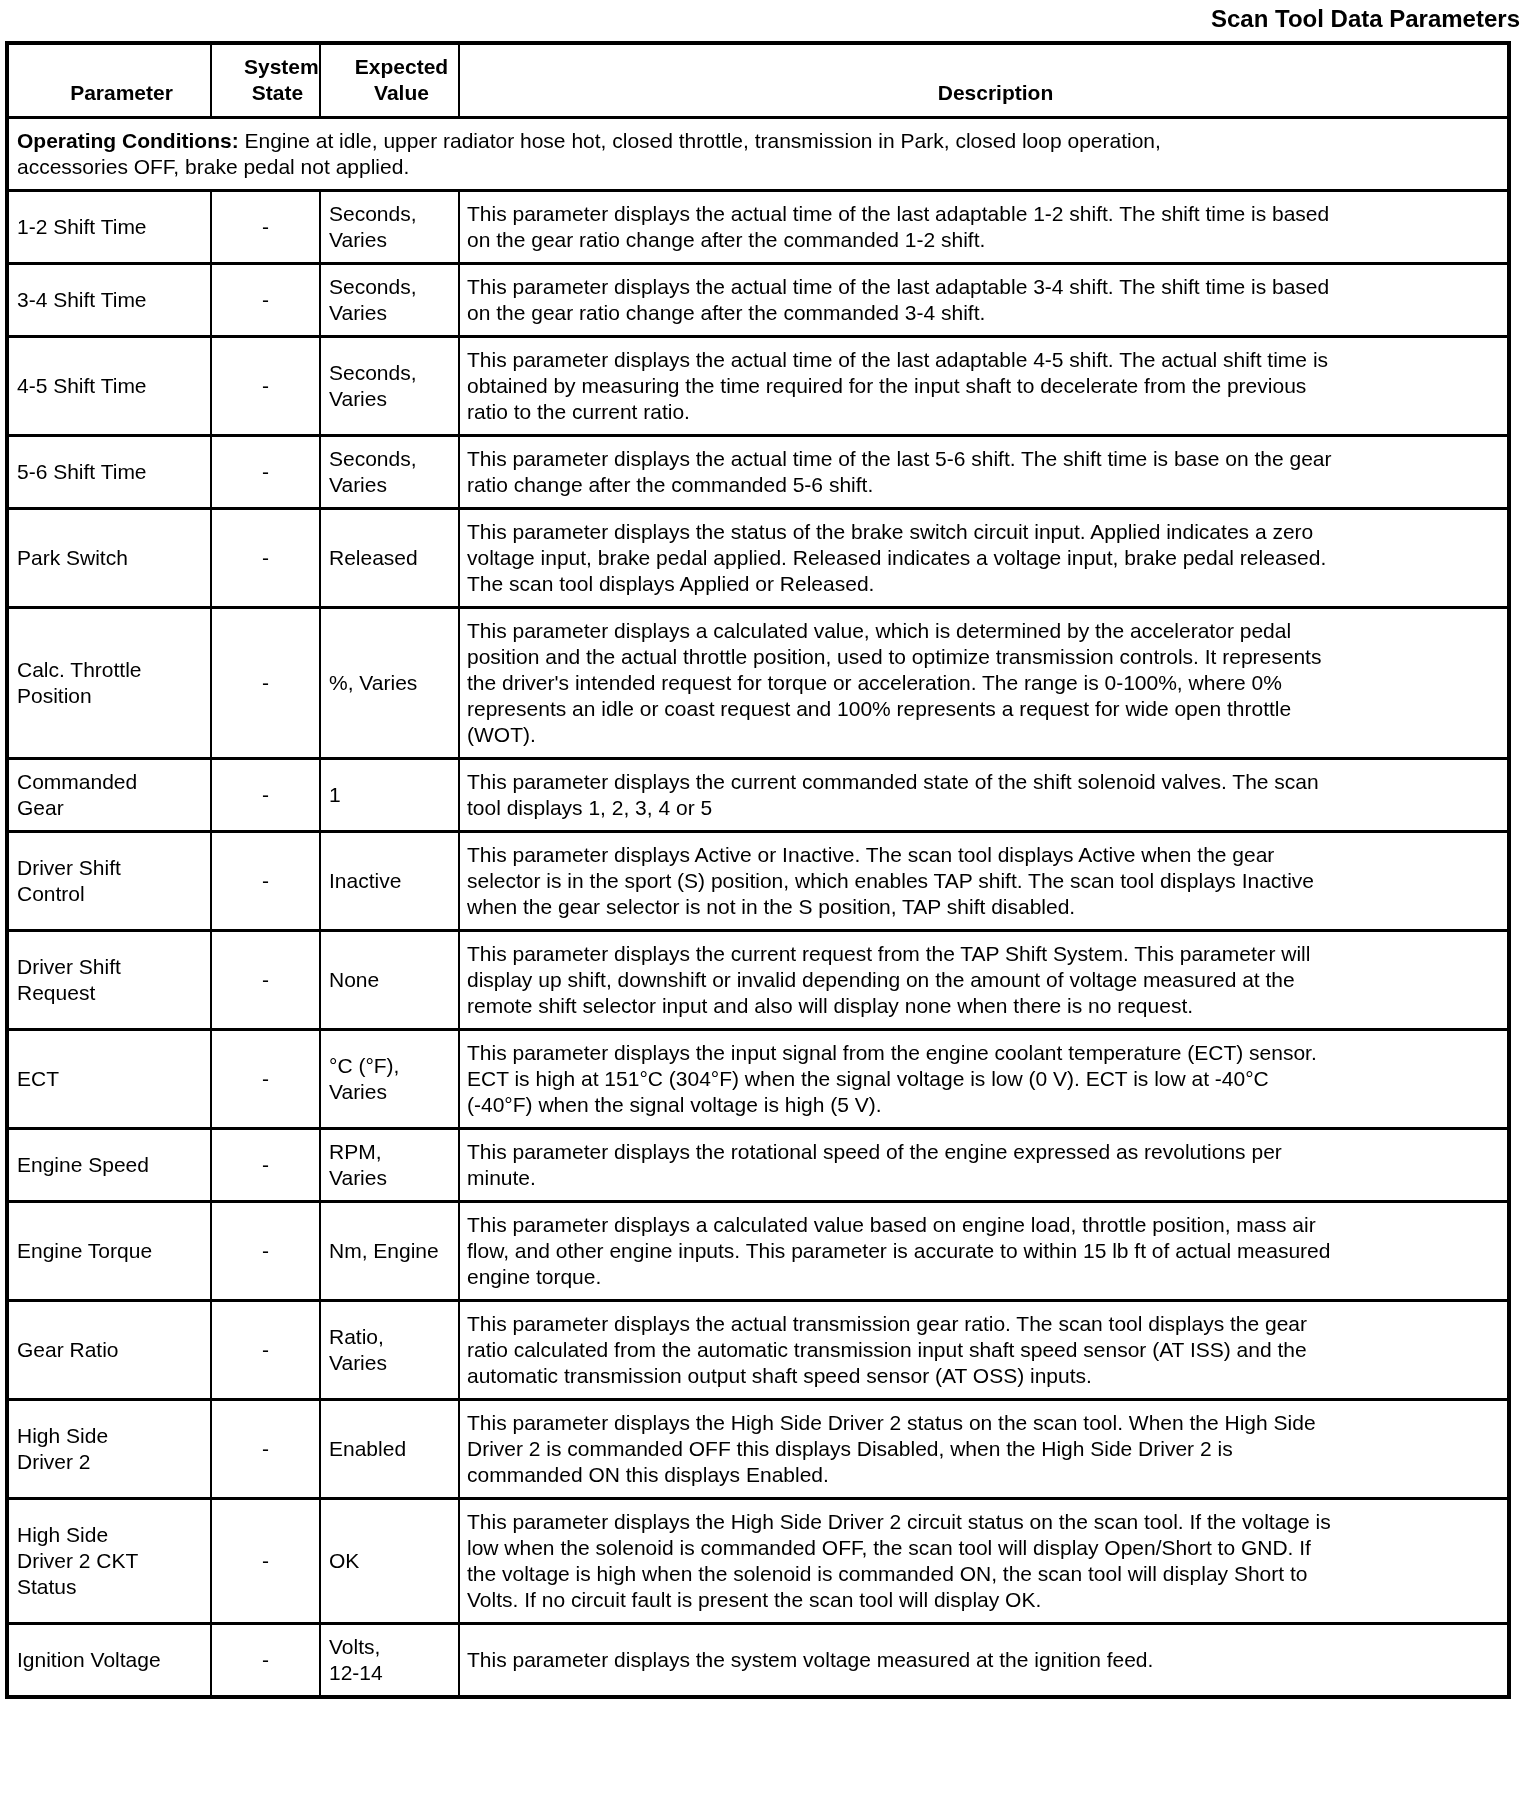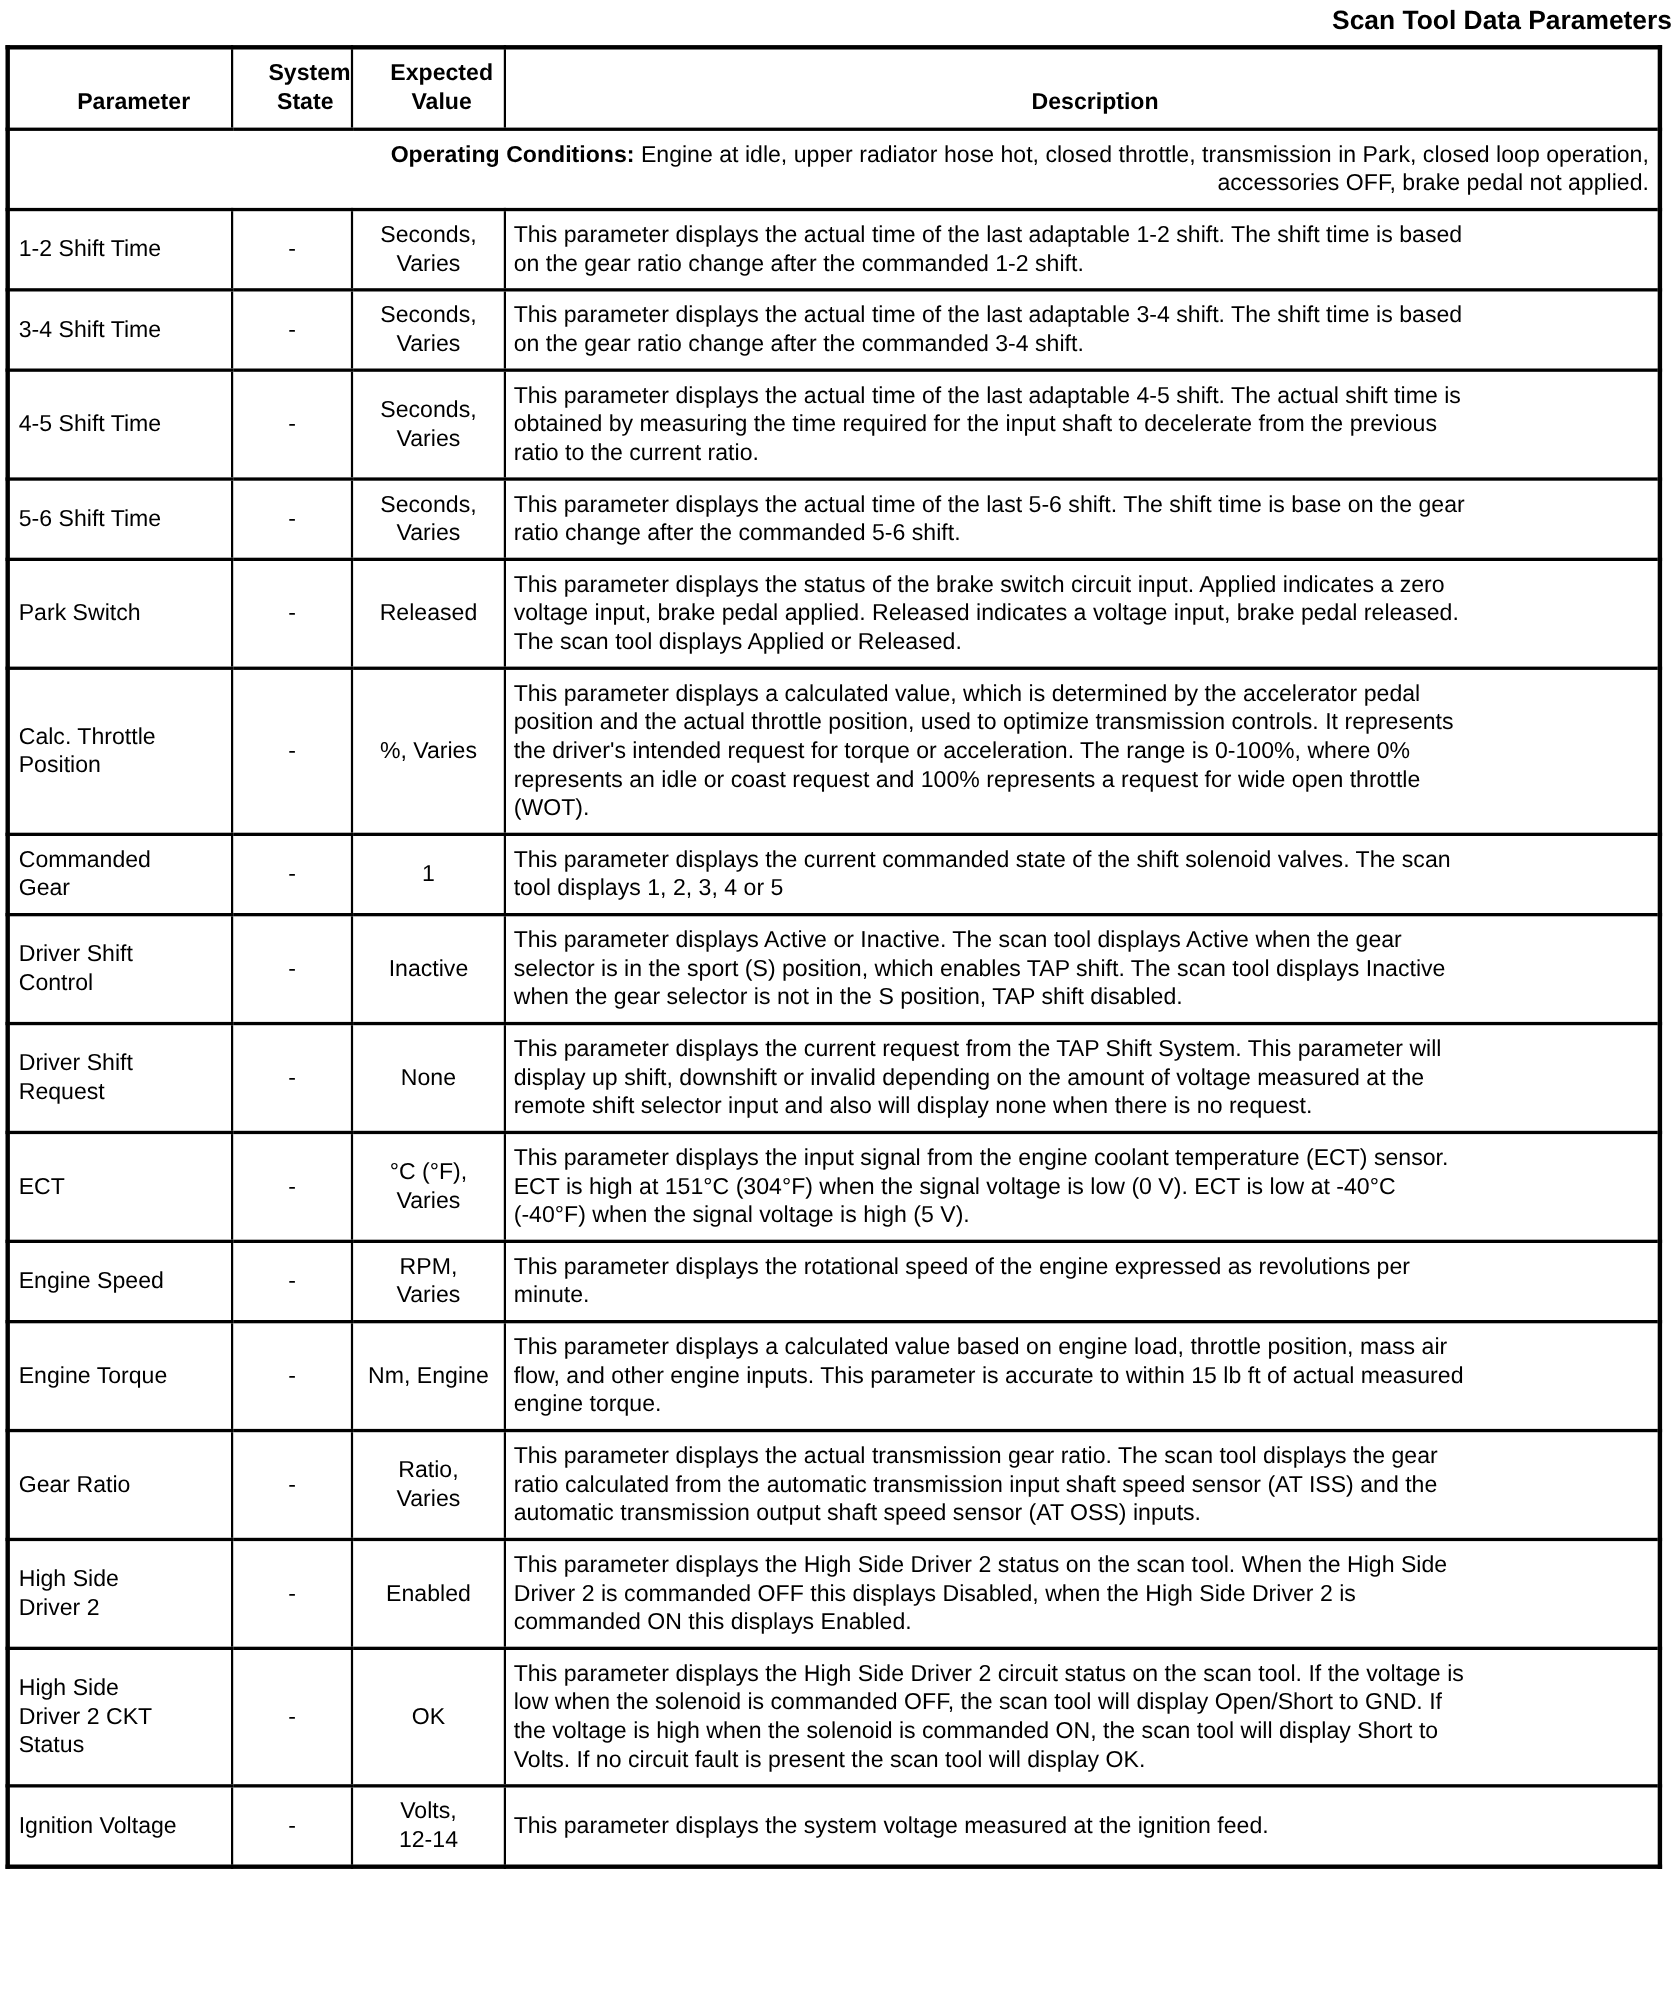--- a/index.html
+++ b/index.html
@@ -40,23 +40,23 @@
   }
   thead th {
     font-weight: bold;
     text-align: center;
     vertical-align: bottom;
     padding-bottom: 10px;
     padding-left: 32px;
   }
   td.param { text-align: left; }
   td.state { text-align: center; }
-  td.value { text-align: center; }
+  td.value { text-align: left; }
   td.desc  { text-align: left; padding-left: 7px; padding-right: 11px; }
-  td.opcond { text-align: right; padding-left: 8px; }
+  td.opcond { text-align: left; padding-left: 8px; }
   .b { font-weight: bold; }
 </style>
 </head>
 <body>
 
 <div class="title">Scan Tool Data Parameters</div>
 
 <table class="params">
   <colgroup>
     <col class="c-param">

